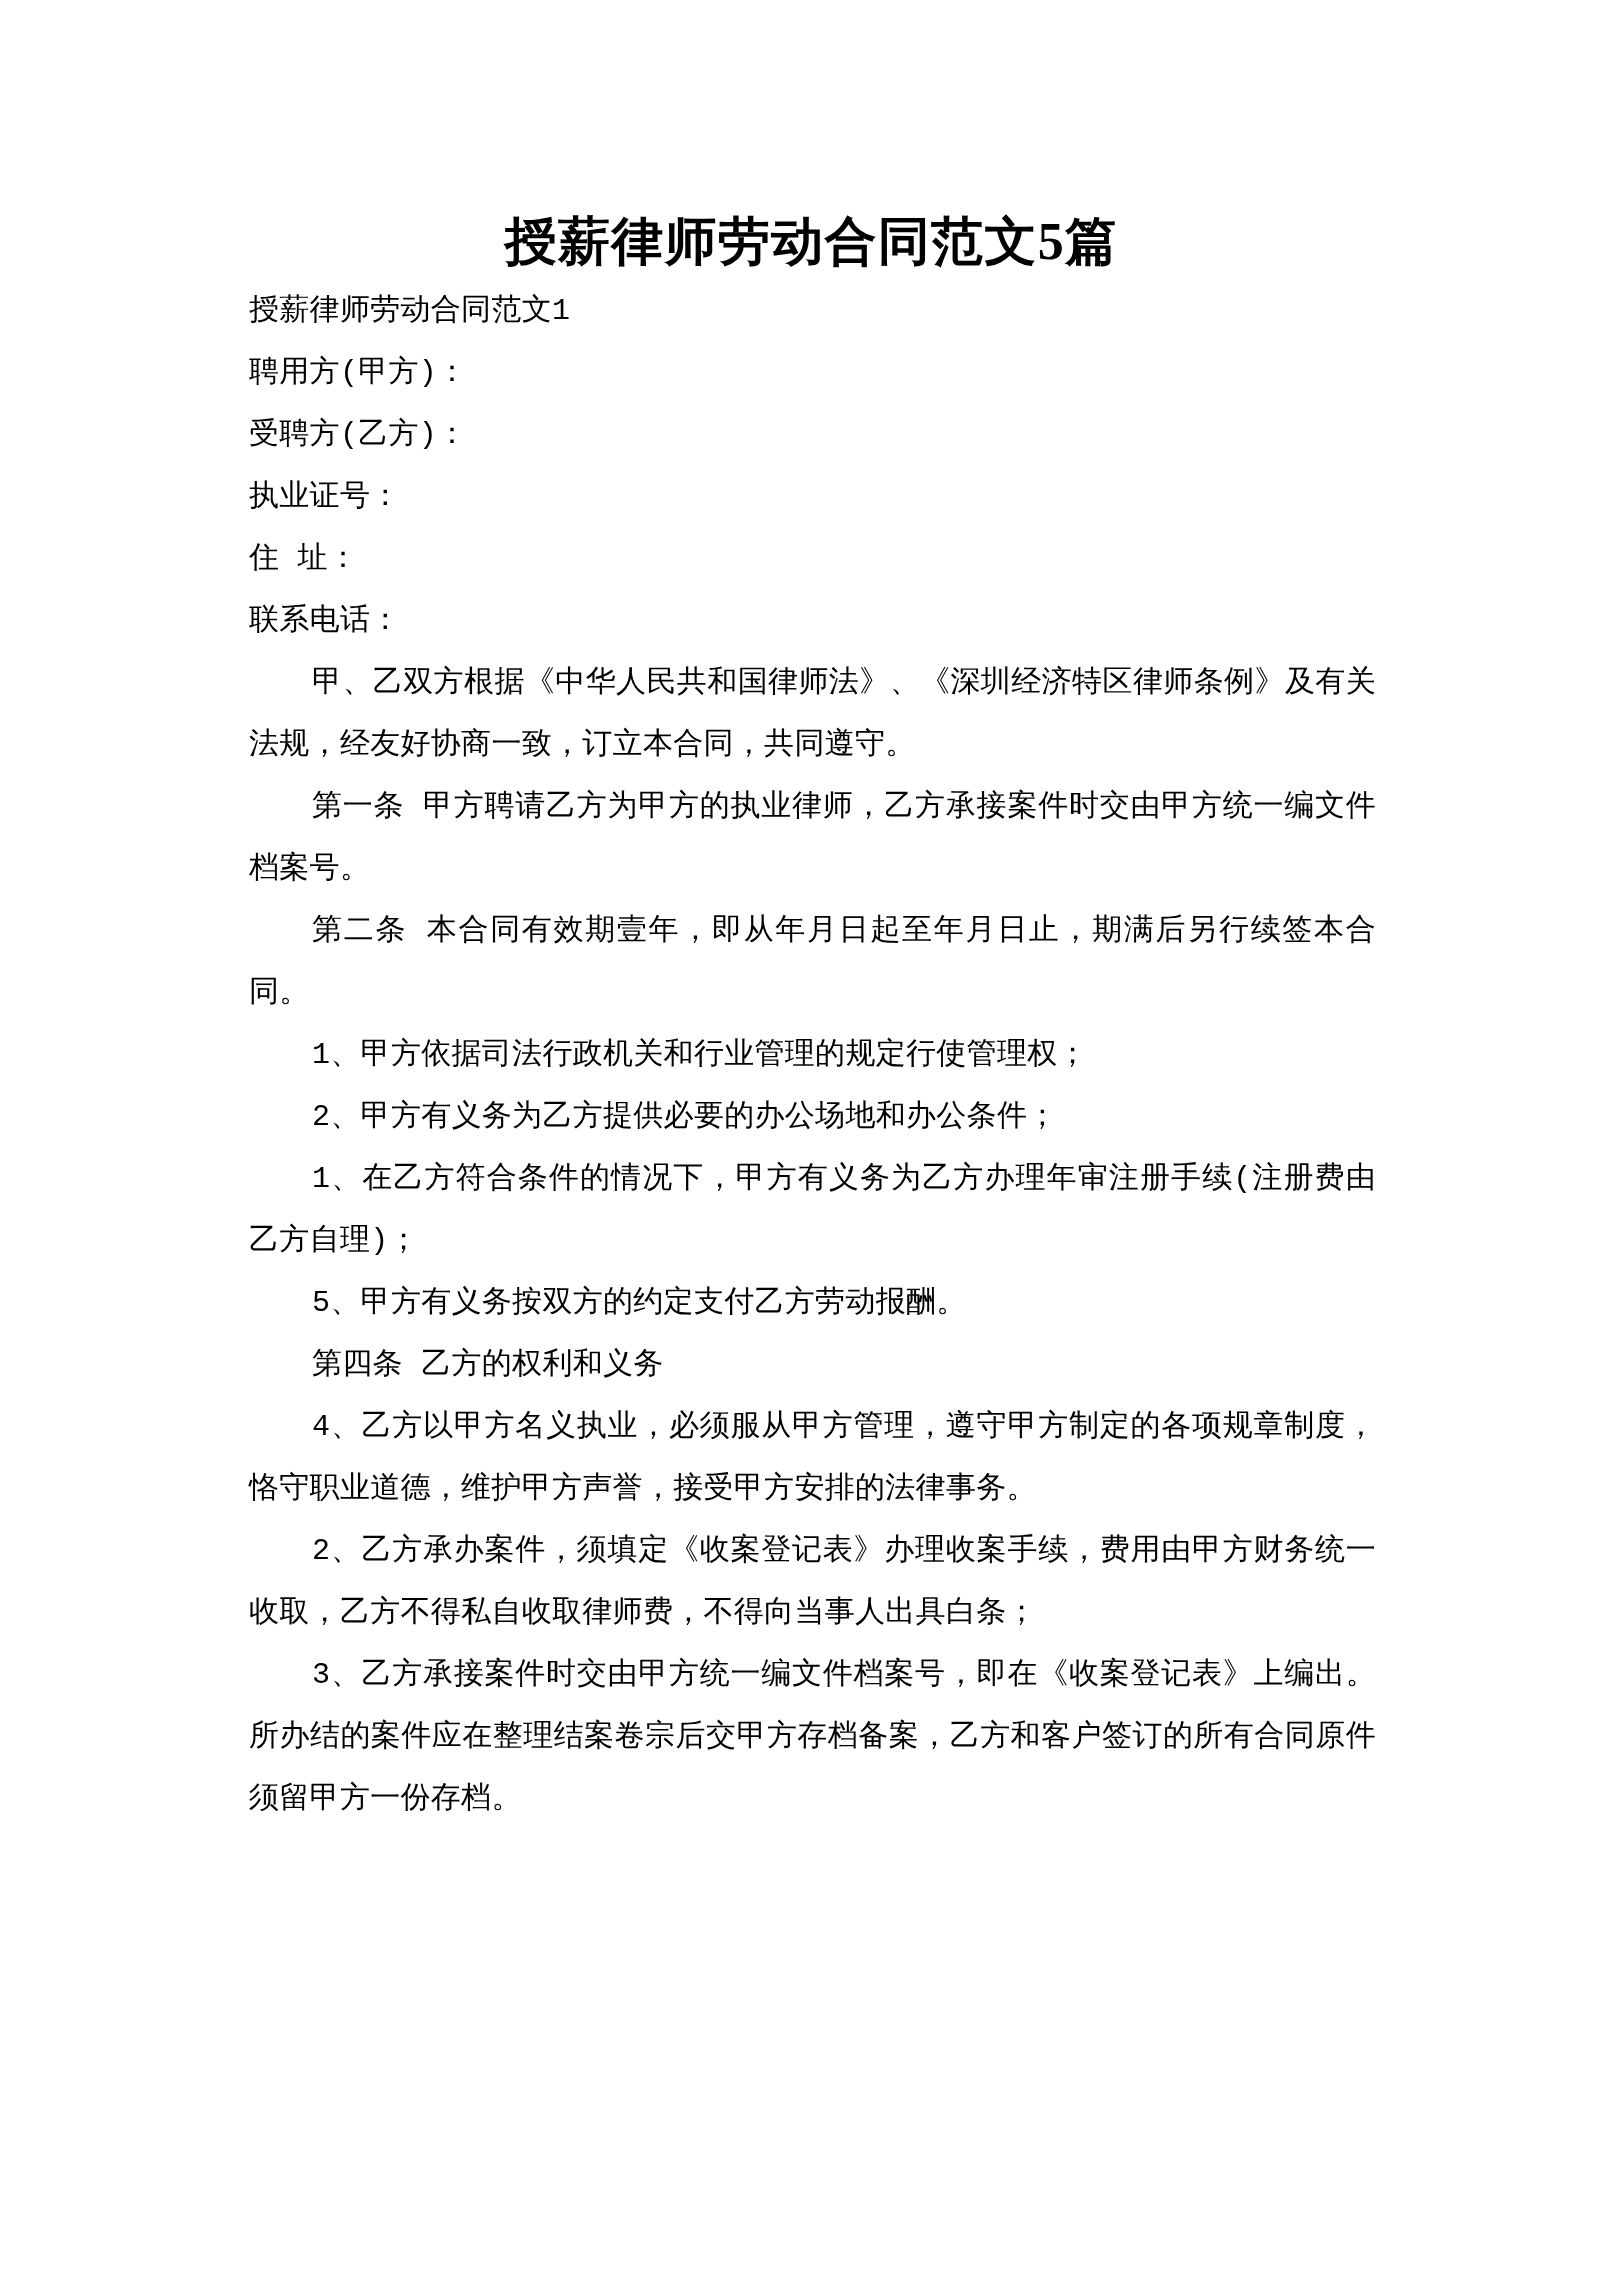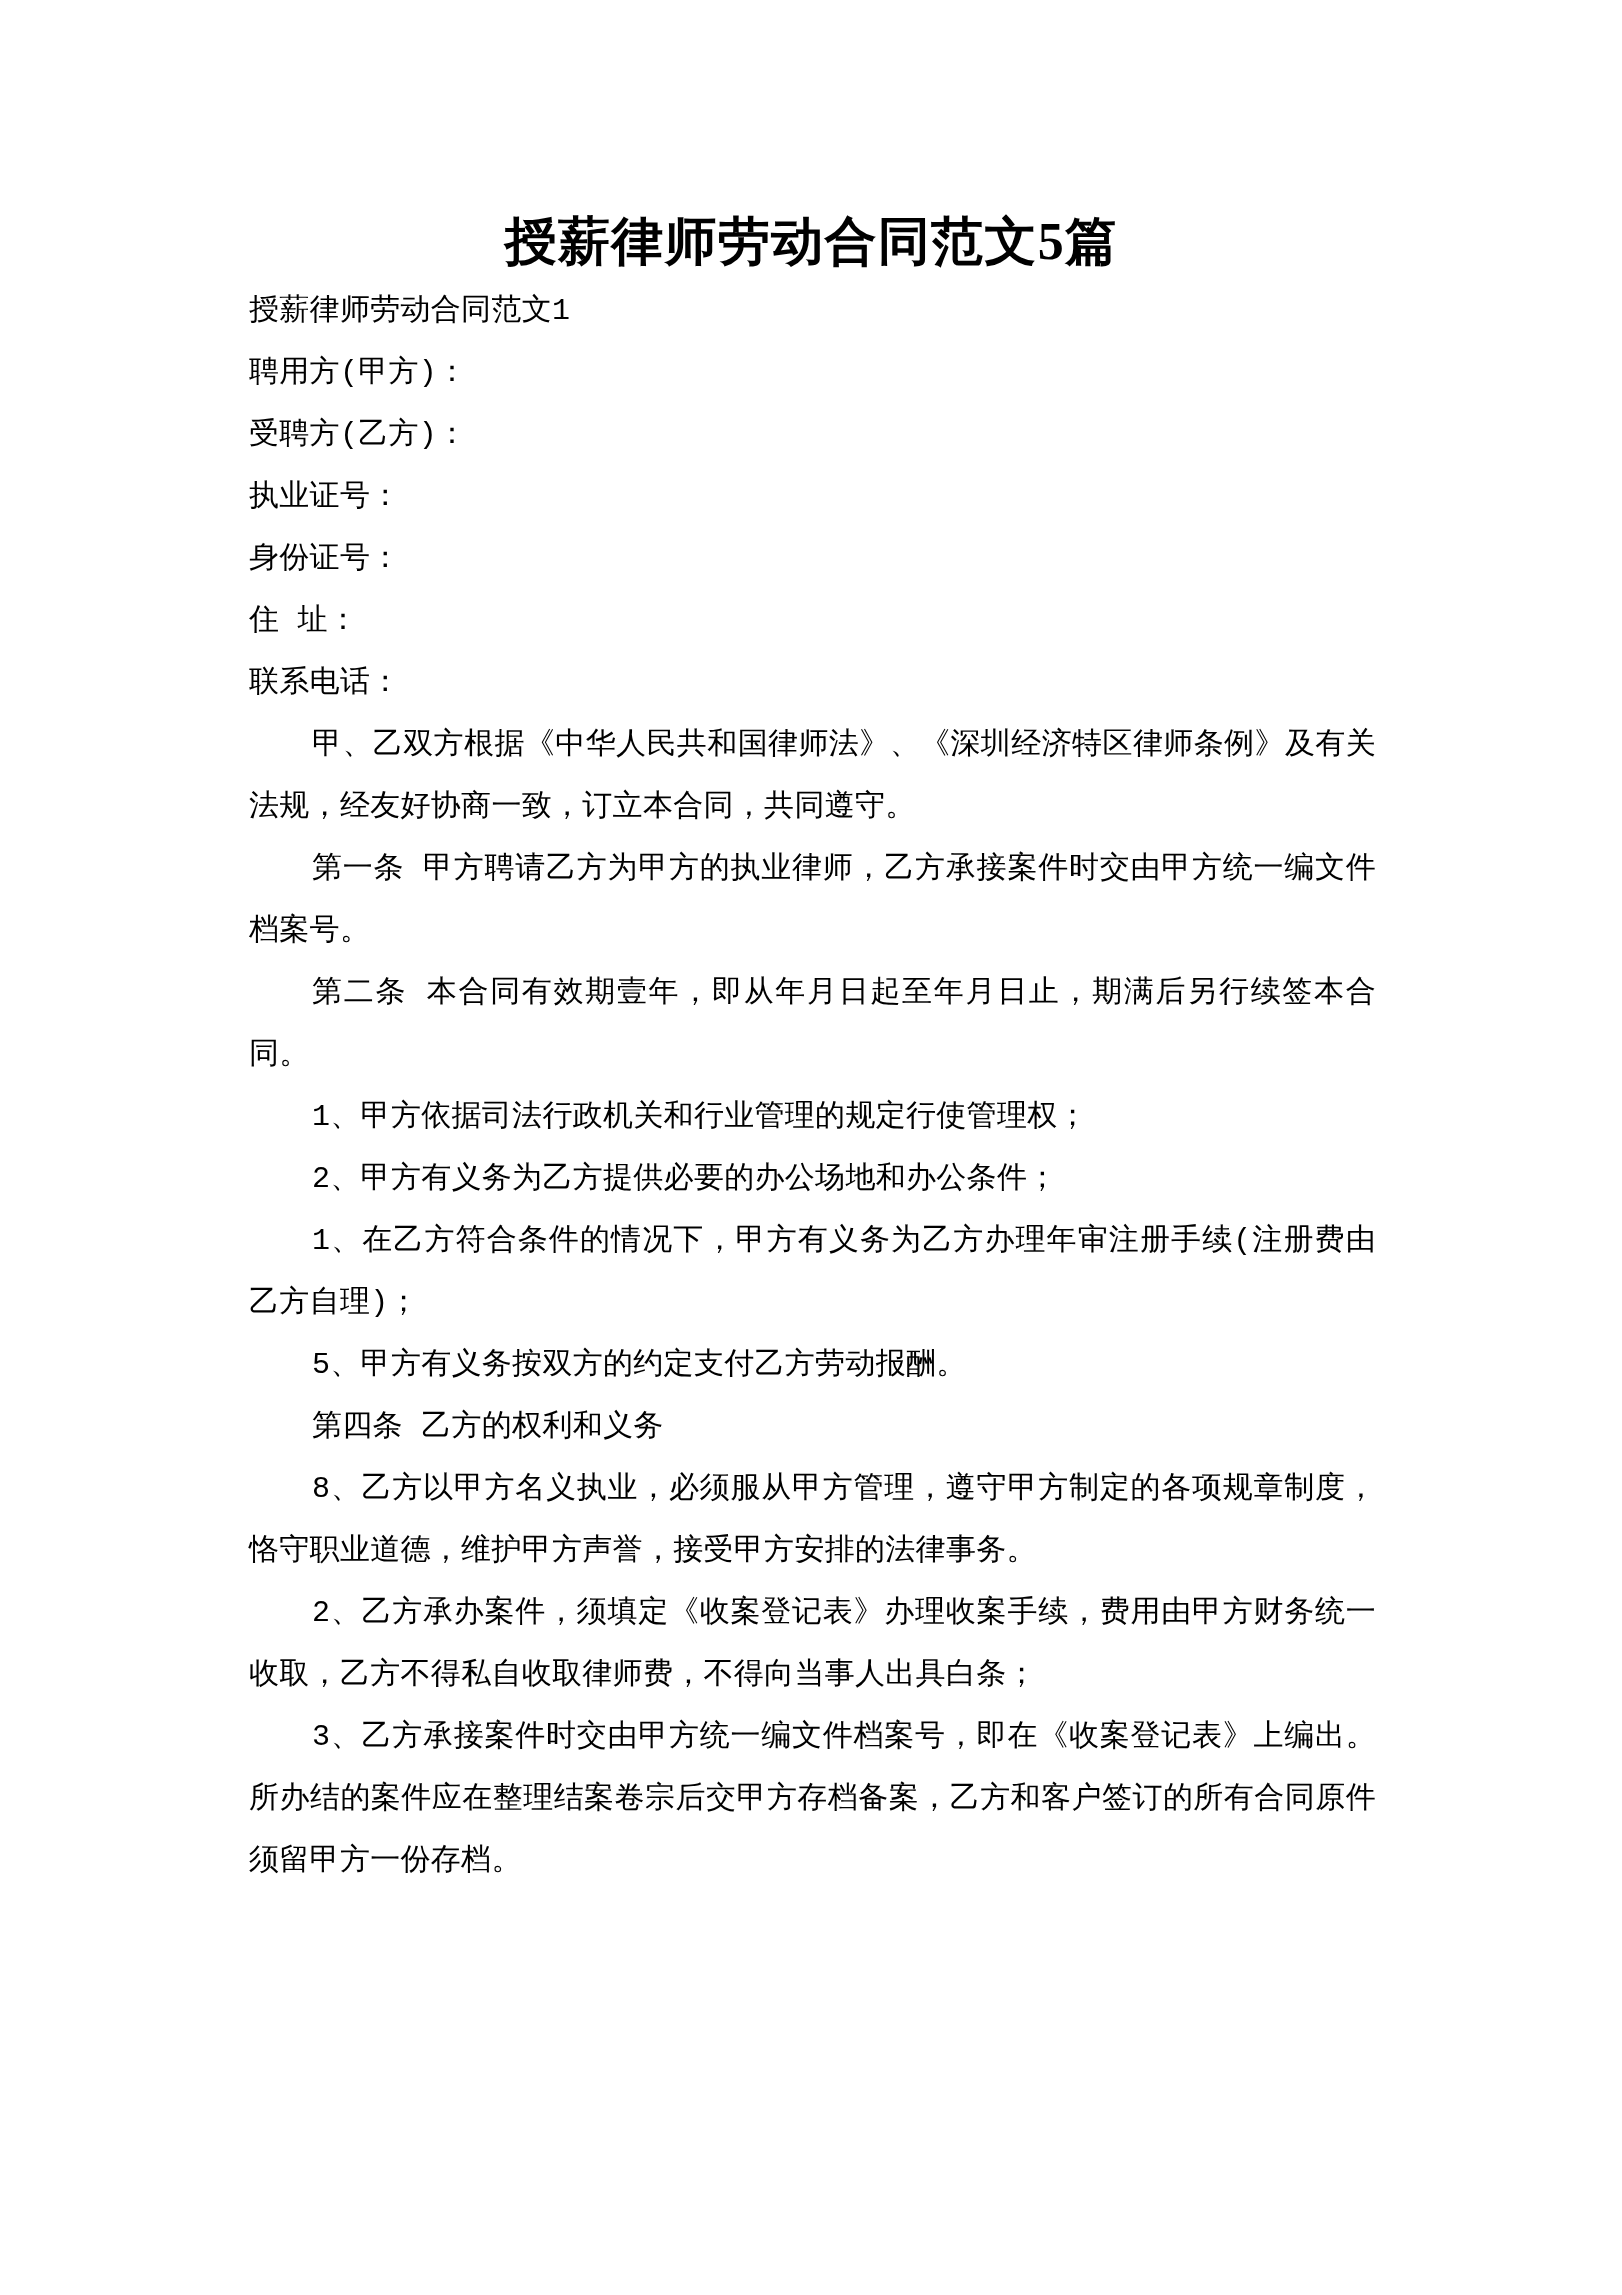--- a/index.html
+++ b/index.html
@@ -87,21 +87,20 @@
   <div class="body-column">
 
     <p class="para flush field">授薪律师劳动合同范文1</p>
 
     <p class="para flush field">聘用方(甲方)：</p>
 
     <p class="para flush field">受聘方(乙方)：</p>
 
     <p class="para flush field">执业证号：</p>
 
-    <p class="para flush field">身份证号：</p>
 
     <p class="para flush field">住  址：</p>
 
     <p class="para flush field">联系电话：</p>
 
     <p class="para indent">甲、乙双方根据《中华人民共和国律师法》、《深圳经济特区律师条例》及有关法规，经友好协商一致，订立本合同，共同遵守。</p>
 
     <p class="para indent">第一条 甲方聘请乙方为甲方的执业律师，乙方承接案件时交由甲方统一编文件档案号。</p>
 
     <p class="para indent">第二条 本合同有效期壹年，即从年月日起至年月日止，期满后另行续签本合同。</p>
@@ -111,21 +110,21 @@
 
     <p class="para indent field">2、甲方有义务为乙方提供必要的办公场地和办公条件；</p>
 
 
     <p class="para indent">1、在乙方符合条件的情况下，甲方有义务为乙方办理年审注册手续(注册费由乙方自理)；</p>
 
     <p class="para indent field">5、甲方有义务按双方的约定支付乙方劳动报酬。</p>
 
     <p class="para indent field">第四条 乙方的权利和义务</p>
 
-    <p class="para indent">8、乙方以甲方名义执业，必须服从甲方管理，遵守甲方制定的各项规章制度，恪守职业道德，维护甲方声誉，接受甲方安排的法律事务。</p>
+    <p class="para indent">4、乙方以甲方名义执业，必须服从甲方管理，遵守甲方制定的各项规章制度，恪守职业道德，维护甲方声誉，接受甲方安排的法律事务。</p>
 
     <p class="para indent">2、乙方承办案件，须填定《收案登记表》办理收案手续，费用由甲方财务统一收取，乙方不得私自收取律师费，不得向当事人出具白条；</p>
 
     <p class="para indent">3、乙方承接案件时交由甲方统一编文件档案号，即在《收案登记表》上编出。所办结的案件应在整理结案卷宗后交甲方存档备案，乙方和客户签订的所有合同原件须留甲方一份存档。</p>
 
   </div>
 </div>
 
 
 </body></html>

